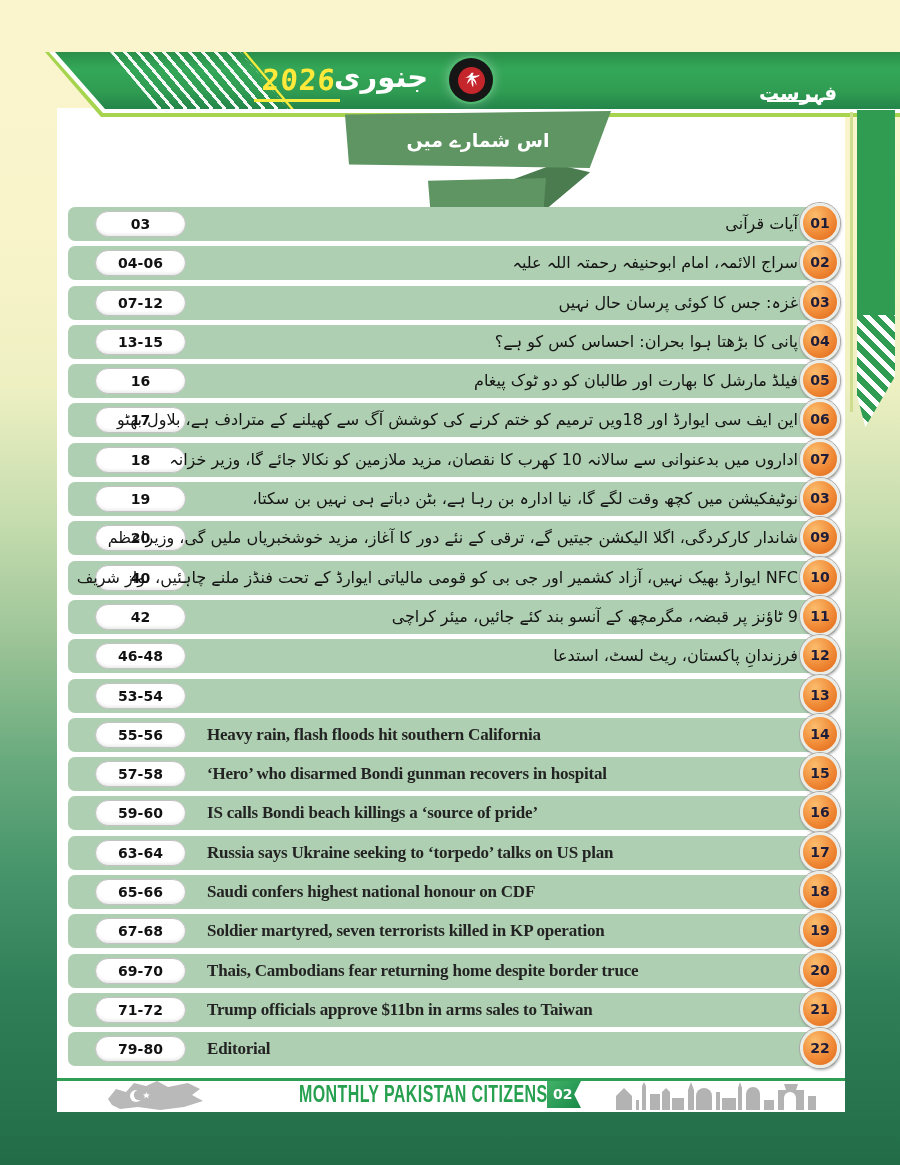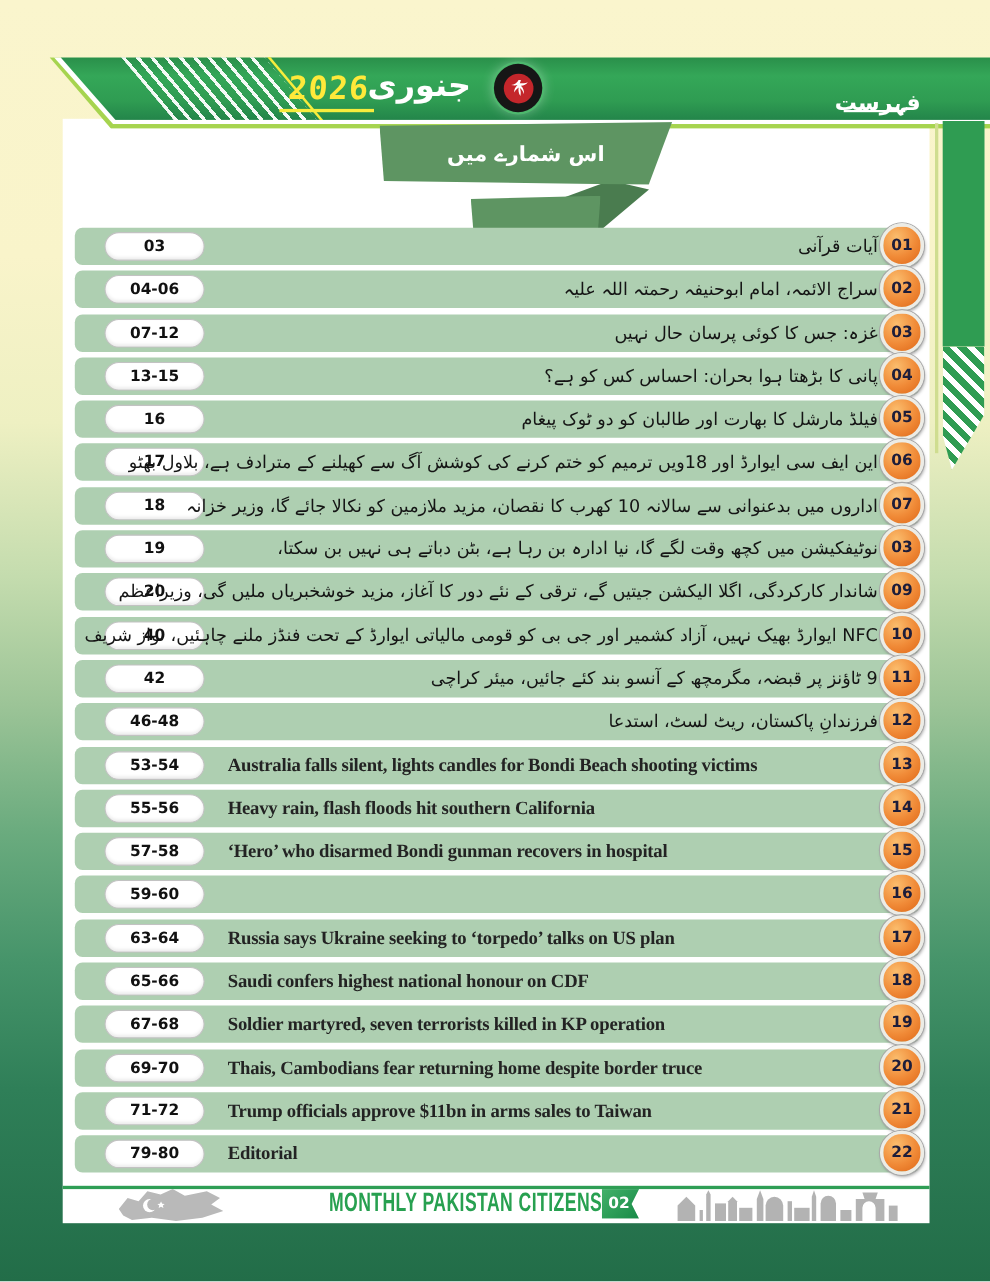--- a/index.html
+++ b/index.html
@@ -175,38 +175,38 @@
     </div>
 
     <div class="row">
       <div class="pill">46-48</div>
       <div class="toc-title ur" dir="rtl">فرزندانِ پاکستان، ریٹ لسٹ، استدعا</div>
       <div class="badge">12</div>
     </div>
 
     <div class="row">
       <div class="pill">53-54</div>
-      <div class="toc-title en">Australia falls silent, lights candles for Bondi Beach shooting victims</div>
       <div class="badge">13</div>
     </div>
 
     <div class="row">
       <div class="pill">55-56</div>
       <div class="toc-title en">Heavy rain, flash floods hit southern California</div>
       <div class="badge">14</div>
     </div>
 
     <div class="row">
       <div class="pill">57-58</div>
       <div class="toc-title en">‘Hero’ who disarmed Bondi gunman recovers in hospital</div>
       <div class="badge">15</div>
     </div>
 
     <div class="row">
       <div class="pill">59-60</div>
+      <div class="toc-title en">IS calls Bondi beach killings a ‘source of pride’</div>
       <div class="badge">16</div>
     </div>
 
     <div class="row">
       <div class="pill">63-64</div>
       <div class="toc-title en">Russia says Ukraine seeking to ‘torpedo’ talks on US plan</div>
       <div class="badge">17</div>
     </div>
 
     <div class="row">

